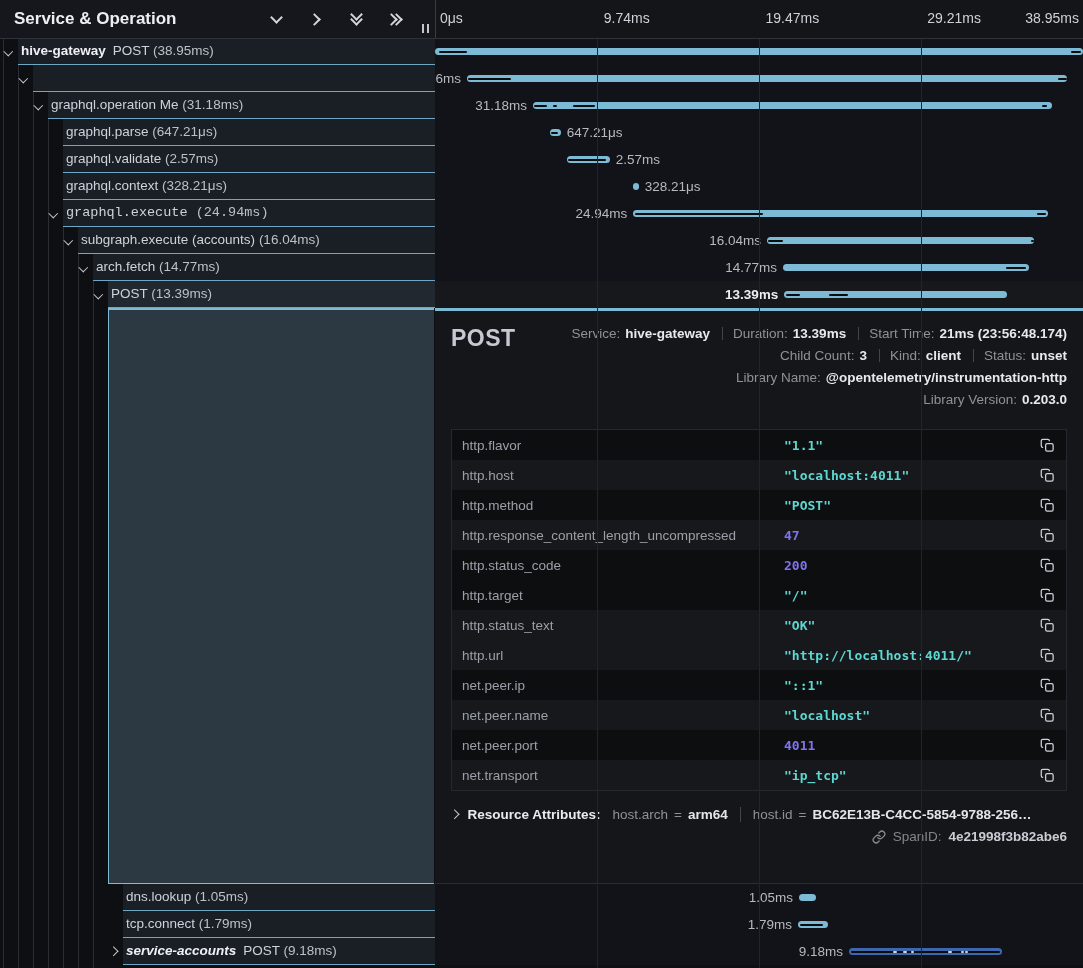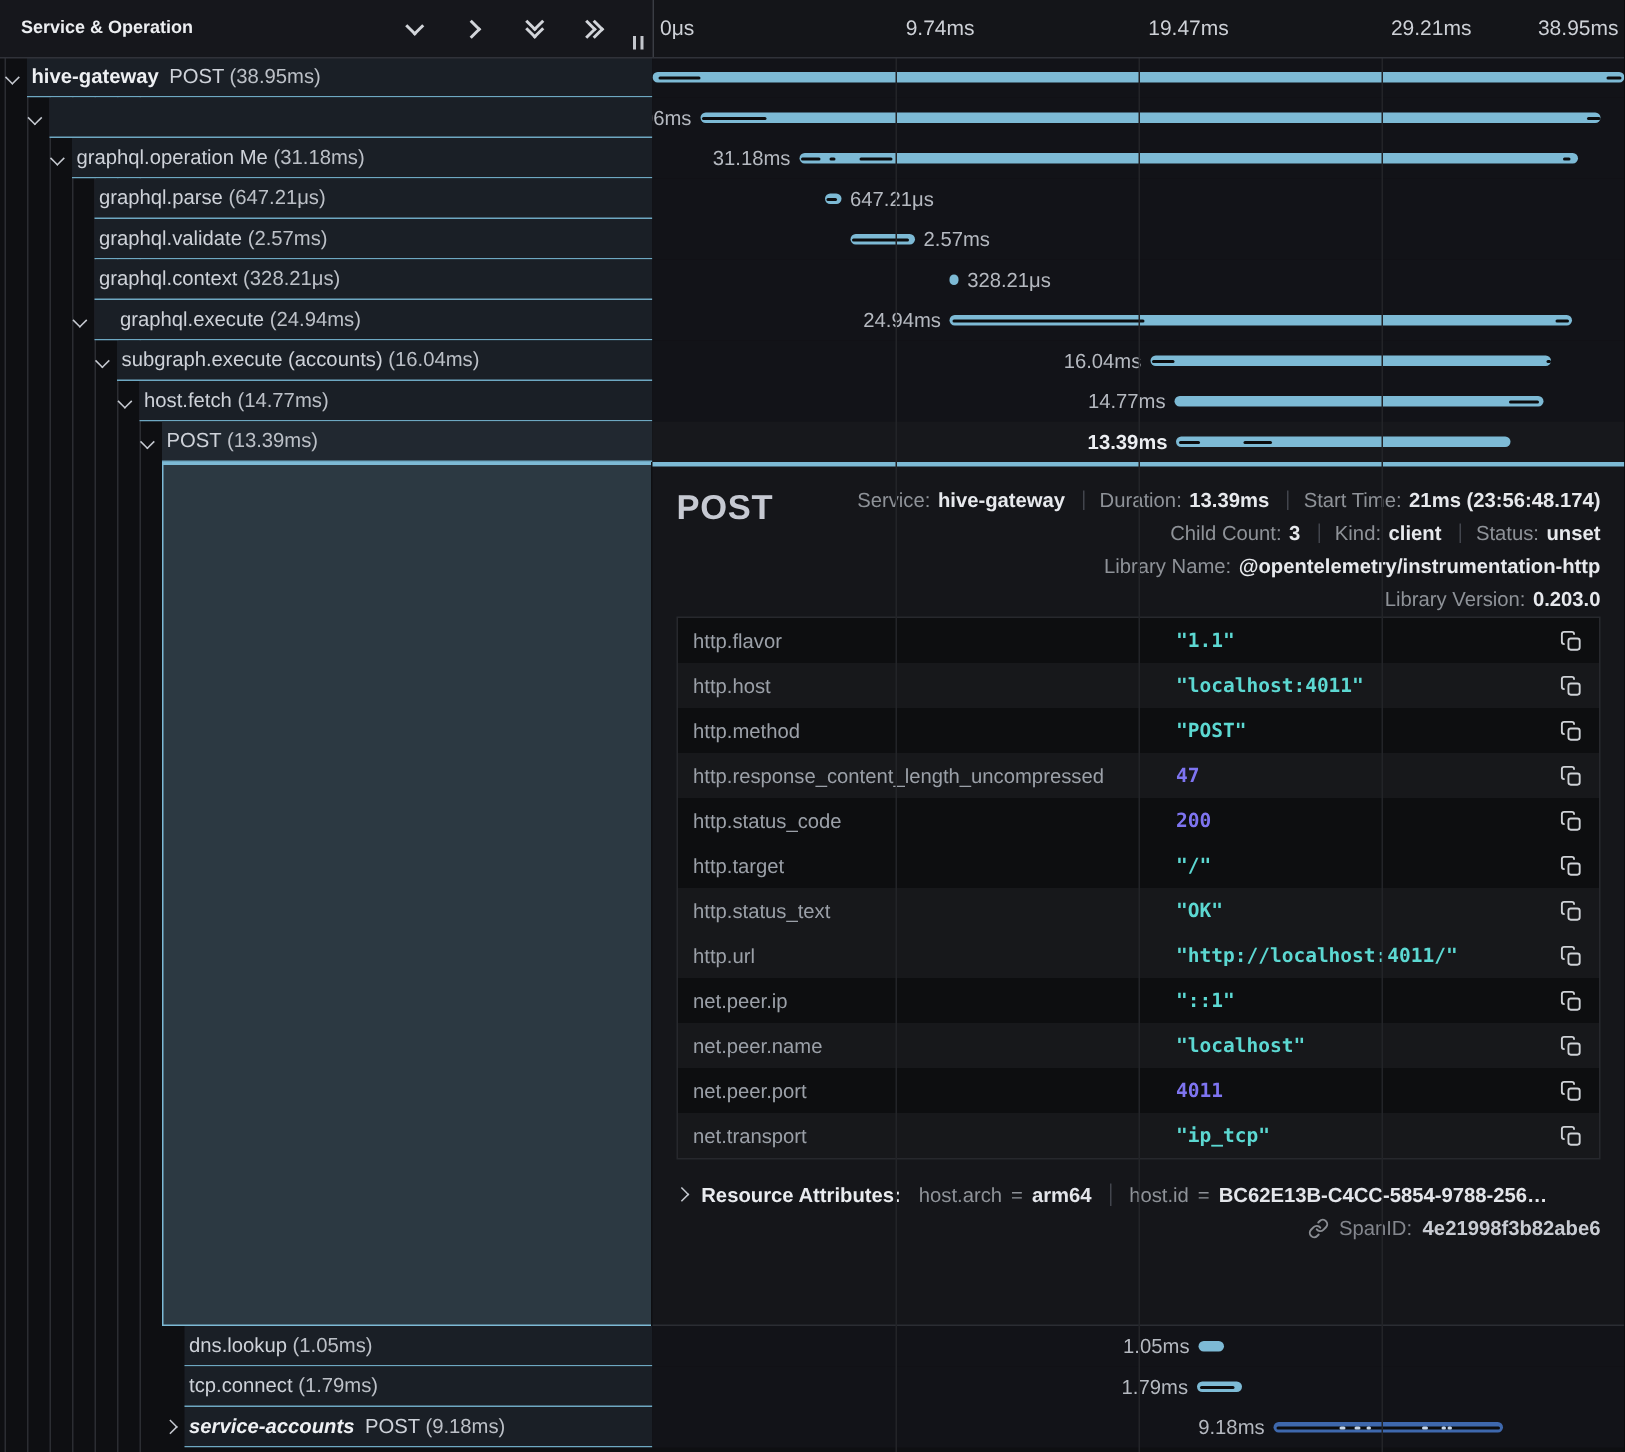--- a/index.html
+++ b/index.html
@@ -11,21 +11,21 @@
   .guide{position:absolute;top:0;bottom:0;width:1px;background:#2b2d32;}
 
   
   .grid{position:absolute;top:0;bottom:0;left:435px;width:648px;z-index:5;pointer-events:none;}
   .gline{position:absolute;top:0;bottom:0;width:1px;background:#232428;}
 
   
   header{position:absolute;top:0;left:0;right:0;height:38px;z-index:6;display:flex;
          border-bottom:1px solid #303239;}
   .hdr-left{position:relative;width:435px;background:#16171c;}
-  .hdr-title{position:absolute;left:14px;top:0;line-height:37px;font-size:12px;font-weight:700;color:#eceef1;}
+  .hdr-title{position:absolute;left:14px;top:0;line-height:37px;font-size:17px;font-weight:700;color:#eceef1;}
   .hdr-icons{position:absolute;right:32px;top:0;height:100%;display:flex;align-items:center;gap:26px;}
   .icon-btn{display:flex;align-items:center;justify-content:center;width:14px;height:14px;cursor:pointer;}
   .cv{display:inline-block;width:7px;height:7px;border-right:2px solid #d2d5da;border-bottom:2px solid #d2d5da;}
   .cv.down{transform:rotate(45deg);margin-top:-3px;}
   .cv.right{transform:rotate(-45deg);margin-left:-3px;}
   .dbl{display:flex;flex-direction:column;align-items:center;}
   .dbl .cv{margin:-4px 0 0 0;transform:rotate(45deg);}
   .dblr{display:flex;align-items:center;}
   .dblr .cv{margin:0 0 0 -4px;transform:rotate(-45deg);}
   .grip{position:absolute;right:4px;bottom:3px;display:flex;gap:3px;cursor:col-resize;padding:2px;}
@@ -65,21 +65,21 @@
   .detail-panel{flex:1;background:#15161a;border-top:3px solid #7dbad5;border-bottom:1px solid #2b2d33;
                 padding:12px 16px 0 16px;position:relative;overflow:hidden;}
   .dp-head{display:flex;}
   .dp-title{margin:2px 0 0 0;font-size:23px;font-weight:600;color:#c6c9d2;letter-spacing:.5px;}
   .meta{margin-left:auto;text-align:right;}
   .meta-line{line-height:22px;font-size:13.5px;white-space:nowrap;}
   .mk{color:#8e9298;}
   .mv{color:#e7e9ed;font-weight:700;margin-left:5px;}
   .msep{display:inline-block;width:1px;height:13px;background:#42454d;margin:0 10px 0 12px;vertical-align:-2px;}
   .sect-head{margin-top:27px;display:flex;align-items:center;gap:10px;font-size:14px;font-weight:700;color:#e9ebef;cursor:pointer;}
-  .attr-table{margin-top:0;border:1px solid #27282d;}
+  .attr-table{margin-top:18px;border:1px solid #27282d;}
   .attr-row{display:flex;align-items:center;height:30px;padding:0 10px;}
   .attr-row.dark{background:#0d0e10;}
   .attr-row.lite{background:#17181b;}
   .ak{width:322px;flex:0 0 322px;font-size:13.5px;color:#9ba0a8;}
   .av{flex:1;font-family:"DejaVu Sans Mono","Liberation Mono",monospace;font-size:13px;font-weight:700;}
   .av.string{color:#5cd8d2;}
   .av.number{color:#7e74f0;}
   .copy-btn{width:18px;height:18px;display:flex;align-items:center;justify-content:center;cursor:pointer;}
   .res-line{margin-top:16px;display:flex;align-items:center;font-size:13.5px;white-space:nowrap;}
   .res-title{font-weight:700;color:#e9ebef;margin-left:10px;}
@@ -241,21 +241,21 @@
       <span class="tl-label" style="left: calc(31.4454% + 6px);">328.21μs</span>
       <div class="bar" style="left: 30.6033%; width: 0.842105%;"></div>
     </div>
   </div>
         <div class="row">
     <div class="cell-tree">
       <div class="rowbg" style="left: 63px;"></div>
       <span class="chev-wrap" style="left: 50px;">
               <span class="tree-cv down"></span>
             </span>
-      <span class="tree-text" style="left: 80px;">
+      <span class="tree-text" style="left: 66px; font-family: Liberation Mono, monospace;">
         <span class="op">graphql.execute</span> <span class="dur">(24.94ms)</span>
       </span>
     </div>
     <div class="cell-tl">
       <span class="tl-label" style="right: calc(69.3967% + 6px);">24.94ms</span>
       <div class="bar" style="left: 30.6033%; width: 64.0308%;"></div>
     <div class="mark" style="left: 30.8087%; width: 19.7689%;"></div>
             <div class="mark" style="left: 92.9397%; width: 1.2837%;"></div>
           </div>
   </div>
@@ -276,21 +276,21 @@
             <div class="mark" style="left: 91.9127%; width: 0.513479%;"></div>
           </div>
   </div>
         <div class="row">
     <div class="cell-tree">
       <div class="rowbg" style="left: 93px;"></div>
       <span class="chev-wrap" style="left: 80px;">
               <span class="tree-cv down"></span>
             </span>
       <span class="tree-text" style="left: 96px;">
-        <span class="op">host.fetch</span> <span class="dur">(14.77ms)</span>
+        <span class="op">arch.fetch</span> <span class="dur">(14.77ms)</span>
       </span>
     </div>
     <div class="cell-tl">
       <span class="tl-label" style="right: calc(46.2901% + 6px);">14.77ms</span>
       <div class="bar" style="left: 53.7099%; width: 37.9204%;"></div>
     <div class="mark" style="left: 88.0616%; width: 3.08087%;"></div>
           </div>
   </div>
         <div class="row selected">
     <div class="cell-tree">

